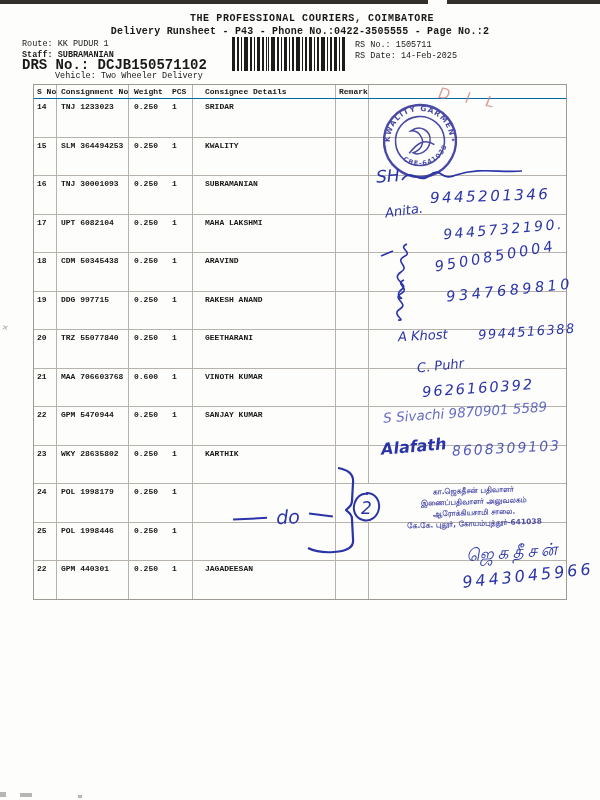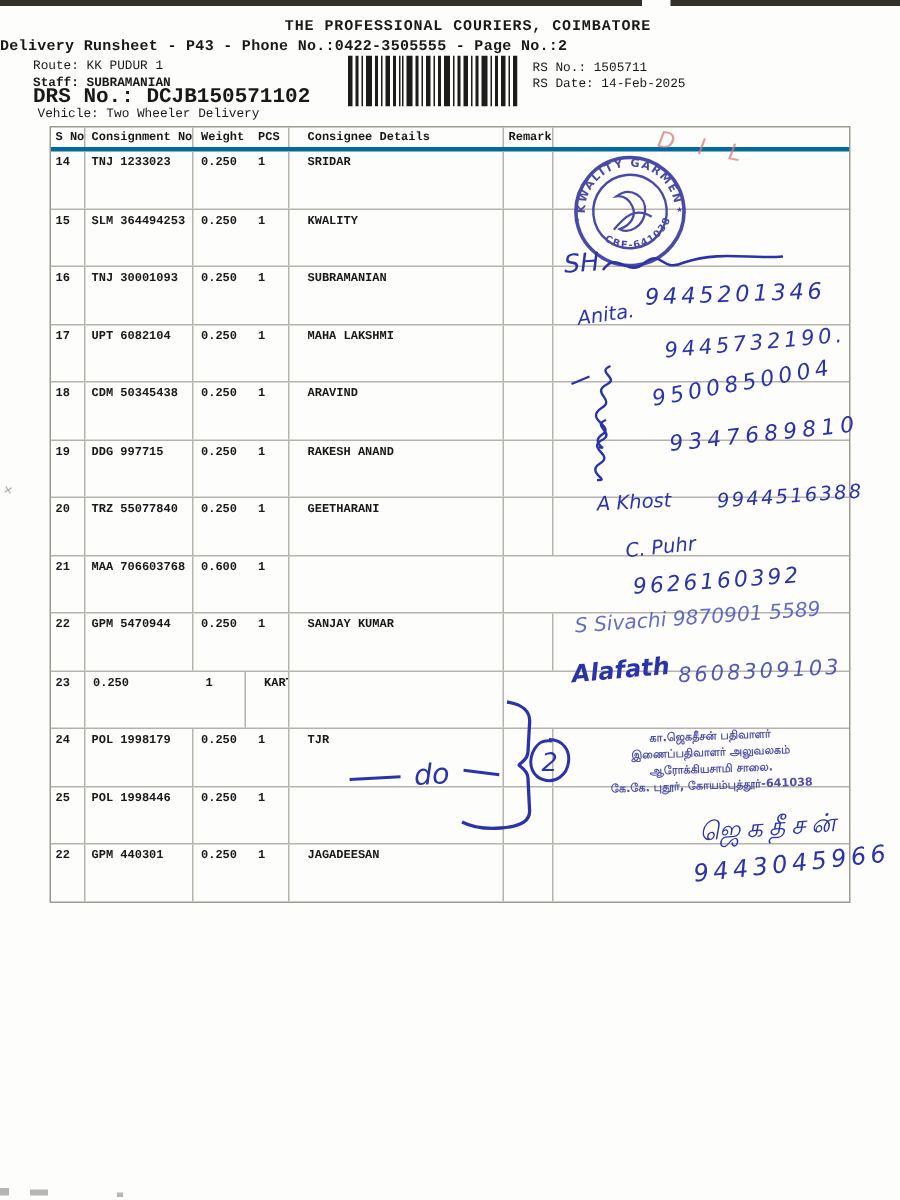--- a/index.html
+++ b/index.html
@@ -13,40 +13,40 @@
   .scan-strip.s1 { left:0; width:428px; }
   .scan-strip.s2 { left:447px; width:153px; }
   .scan-x { position:absolute; left:2px; top:323px; color:#a6a6a6; font-size:10px; transform:rotate(12deg); }
   .smudge { position:absolute; background:#7c7c7c; opacity:.55; }
   .sm1 { left:0; top:792px; width:6px; height:5px; }
   .sm2 { left:20px; top:793px; width:12px; height:4px; }
   .sm3 { left:78px; top:795px; width:4px; height:3px; }
 
   .doc-title { position:absolute; top:13px; left:12px; width:100%; text-align:center;
     font-size:10px; font-weight:700; letter-spacing:.6px; }
-  .doc-subtitle { position:absolute; top:26px; left:0; width:100%; 
+  .doc-subtitle { position:absolute; top:26px; left:0; width:100%; text-align:center;
     font-size:10px; font-weight:700; letter-spacing:.2px; }
 
   .meta-left { position:absolute; left:22px; top:39px; font-size:8.5px; line-height:10.6px; }
   .meta-left .bold { font-weight:700; }
   .meta-left .drs { font-size:14px; }
-  .meta-left .veh { padding-left:3px; }
+  .meta-left .veh { padding-left:3px;margin-left:30px; }
   .meta-right { position:absolute; left:355px; top:40px; font-size:8.5px; line-height:11px; }
   .barcode { position:absolute; left:232px; top:37px; }
 
   .rtable { position:absolute; left:33px; top:84px; width:532px;
     border:1px solid #9e9a92; background:transparent; }
   .trow { display:grid; grid-template-columns:23px 72px 35px 29px 143px 33px 196px;
     border-bottom:1px solid #b7b3ac; }
   .trow:last-child { border-bottom:none; }
   .trow .c { box-sizing:border-box; border-right:1px solid #b7b3ac;
     font-size:8px; font-weight:700; padding-top:3px; overflow:hidden; white-space:nowrap; }
   .trow .c3 { border-right:none; }
   .trow .c7 { border-right:none; }
-  .thead { height:13px; border-bottom:3px solid #0369a1; }
+  .thead { height:13px; border-bottom:1px solid #0369a1; }
   .thead .c { padding-top:2px; }
   .tbody-row { height:37.5px; }
   .c1 { padding-left:3px; }
   .c2 { padding-left:4px; }
   .c3 { padding-left:5px; }
   .c4 { padding-left:8px; }
   .c5 { padding-left:12px; }
   .c6 { padding-left:3px; }
   .c7 { padding-left:14px; }
 
@@ -223,49 +223,50 @@
     <div class="c c5">GEETHARANI</div>
     <div class="c c6"></div>
     <div class="c c7"></div>
   </div>
 
   <div class="trow tbody-row">
     <div class="c c1">21</div>
     <div class="c c2">MAA 706603768</div>
     <div class="c c3">0.600</div>
     <div class="c c4">1</div>
+    <div class="c c5">VINOTH KUMAR</div>
     <div class="c c6"></div>
     <div class="c c7"></div>
   </div>
 
   <div class="trow tbody-row">
     <div class="c c1">22</div>
     <div class="c c2">GPM 5470944</div>
     <div class="c c3">0.250</div>
     <div class="c c4">1</div>
     <div class="c c5">SANJAY KUMAR</div>
     <div class="c c6"></div>
     <div class="c c7"></div>
   </div>
 
   <div class="trow tbody-row">
     <div class="c c1">23</div>
+    <div class="c c2">WKY 28635802</div>
     <div class="c c3">0.250</div>
     <div class="c c4">1</div>
     <div class="c c5">KARTHIK</div>
     <div class="c c6"></div>
     <div class="c c7"></div>
   </div>
 
   <div class="trow tbody-row">
     <div class="c c1">24</div>
     <div class="c c2">POL 1998179</div>
     <div class="c c3">0.250</div>
     <div class="c c4">1</div>
-    <div class="c c5">TJR</div>
     <div class="c c6"></div>
     <div class="c c7"></div>
   </div>
 
   <div class="trow tbody-row">
     <div class="c c1">25</div>
     <div class="c c2">POL 1998446</div>
     <div class="c c3">0.250</div>
     <div class="c c4">1</div>
     <div class="c c5"></div>

